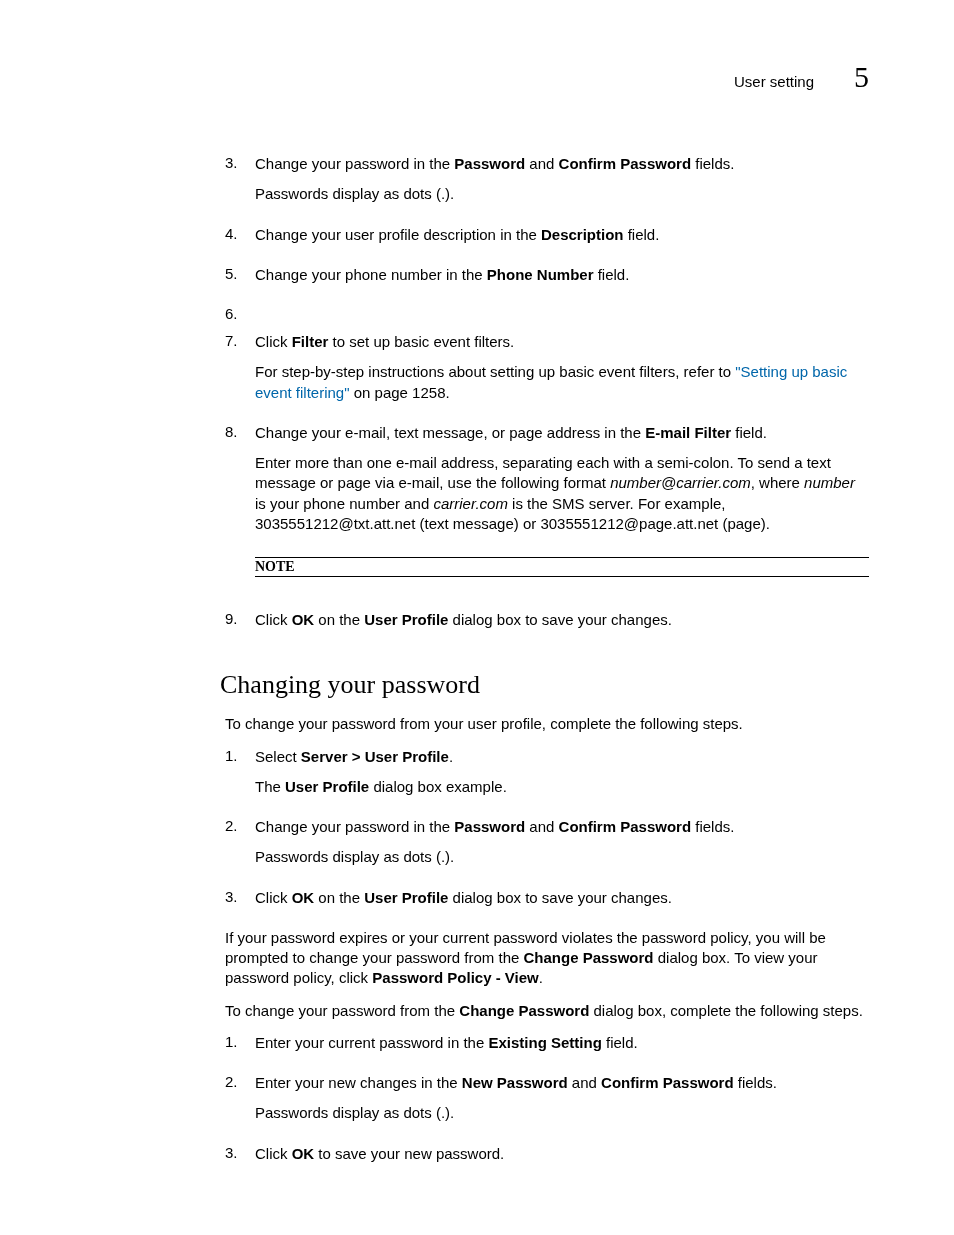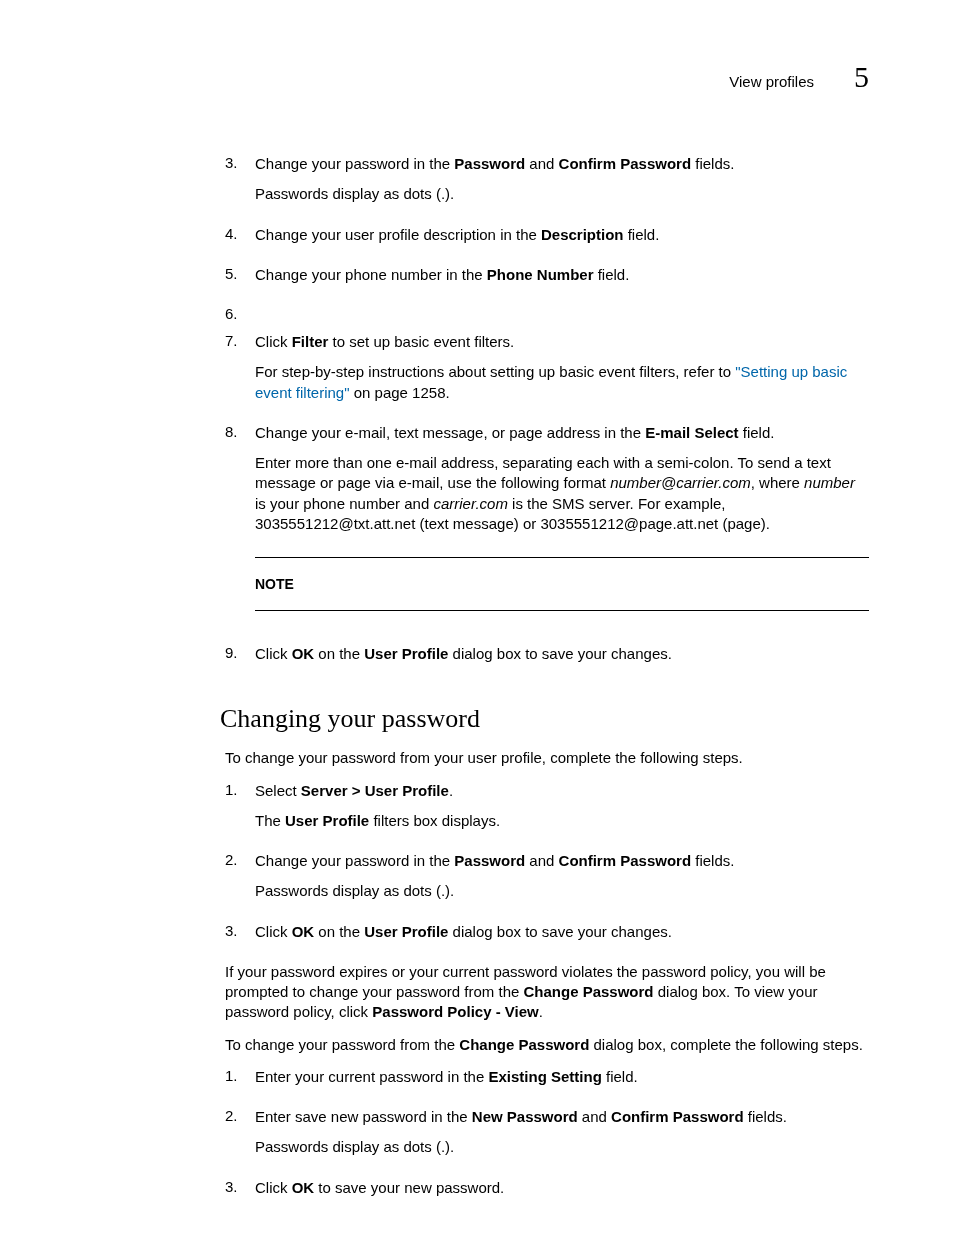--- a/index.html
+++ b/index.html
@@ -51,22 +51,23 @@
   .li-body p {
     margin: 0 0 10px 0;
     line-height: 1.35;
   }
   .bold { font-weight: bold; }
   .italic { font-style: italic; }
   .link { color: #0066aa; }
   .note-box {
     border-top: 1px solid #000;
     border-bottom: 1px solid #000;
-    padding: 18px 0;
+    padding: 1px 0;
     margin: 23px 0;
+    font-family: Liberation Serif, serif;
   }
   .note-label {
     font-weight: bold;
     font-size: 14px;
   }
   h2.section {
     font-family: Georgia, 'Times New Roman', serif;
     font-size: 26px;
     font-weight: normal;
     margin: 30px 0 14px -5px;
@@ -75,21 +76,21 @@
     margin: 0 0 12px 0;
     line-height: 1.35;
   }
 </style>
 </head>
 <body>
 
 <div class="page">
 
   <div class="header">
-    <span class="header-title">View profiles</span>
+    <span class="header-title">User setting</span>
     <span class="header-chapter">5</span>
   </div>
 
   <ol>
 
     <li>
       <div class="li-number">3.</div>
       <div class="li-body">
         <p><span>Change your password in the </span><span class="bold">Password</span><span> and </span><span class="bold">Confirm Password</span><span> fields.</span></p>
         <p>Passwords display as dots (.).</p>
@@ -120,21 +121,21 @@
       <div class="li-number">7.</div>
       <div class="li-body">
         <p><span>Click </span><span class="bold">Filter</span><span> to set up basic event filters.</span></p>
         <p><span>For step-by-step instructions about setting up basic event filters, refer to </span><span class="link">"Setting up basic event filtering"</span><span> on page 1258.</span></p>
       </div>
     </li>
 
     <li>
       <div class="li-number">8.</div>
       <div class="li-body">
-        <p><span>Change your e-mail, text message, or page address in the </span><span class="bold">E-mail Select</span><span> field.</span></p>
+        <p><span>Change your e-mail, text message, or page address in the </span><span class="bold">E-mail Filter</span><span> field.</span></p>
         <p><span>Enter more than one e-mail address, separating each with a semi-colon. To send a text message or page via e-mail, use the following format </span><span class="italic">number@carrier.com</span><span>, where </span><span class="italic">number</span><span> is your phone number and </span><span class="italic">carrier.com</span><span> is the SMS server. For example, 3035551212@txt.att.net (text message) or 3035551212@page.att.net (page).</span></p>
         <div class="note-box">
           <div class="note-label">NOTE</div>
         </div>
       </div>
     </li>
 
     <li>
       <div class="li-number">9.</div>
       <div class="li-body">
@@ -146,21 +147,21 @@
 
   <h2 class="section">Changing your password</h2>
 
   <p class="para">To change your password from your user profile, complete the following steps.</p>
 
   <ol>
     <li>
       <div class="li-number">1.</div>
       <div class="li-body">
         <p><span>Select </span><span class="bold">Server &gt; User Profile</span><span>.</span></p>
-        <p><span>The </span><span class="bold">User Profile</span><span> filters box displays.</span></p>
+        <p><span>The </span><span class="bold">User Profile</span><span> dialog box example.</span></p>
       </div>
     </li>
     <li>
       <div class="li-number">2.</div>
       <div class="li-body">
         <p><span>Change your password in the </span><span class="bold">Password</span><span> and </span><span class="bold">Confirm Password</span><span> fields.</span></p>
         <p>Passwords display as dots (.).</p>
       </div>
     </li>
     <li>
@@ -178,21 +179,21 @@
   <ol>
     <li>
       <div class="li-number">1.</div>
       <div class="li-body">
         <p><span>Enter your current password in the </span><span class="bold">Existing Setting</span><span> field.</span></p>
       </div>
     </li>
     <li>
       <div class="li-number">2.</div>
       <div class="li-body">
-        <p><span>Enter save new password in the </span><span class="bold">New Password</span><span> and </span><span class="bold">Confirm Password</span><span> fields.</span></p>
+        <p><span>Enter your new changes in the </span><span class="bold">New Password</span><span> and </span><span class="bold">Confirm Password</span><span> fields.</span></p>
         <p>Passwords display as dots (.).</p>
       </div>
     </li>
     <li>
       <div class="li-number">3.</div>
       <div class="li-body">
         <p><span>Click </span><span class="bold">OK</span><span> to save your new password.</span></p>
       </div>
     </li>
   </ol>

